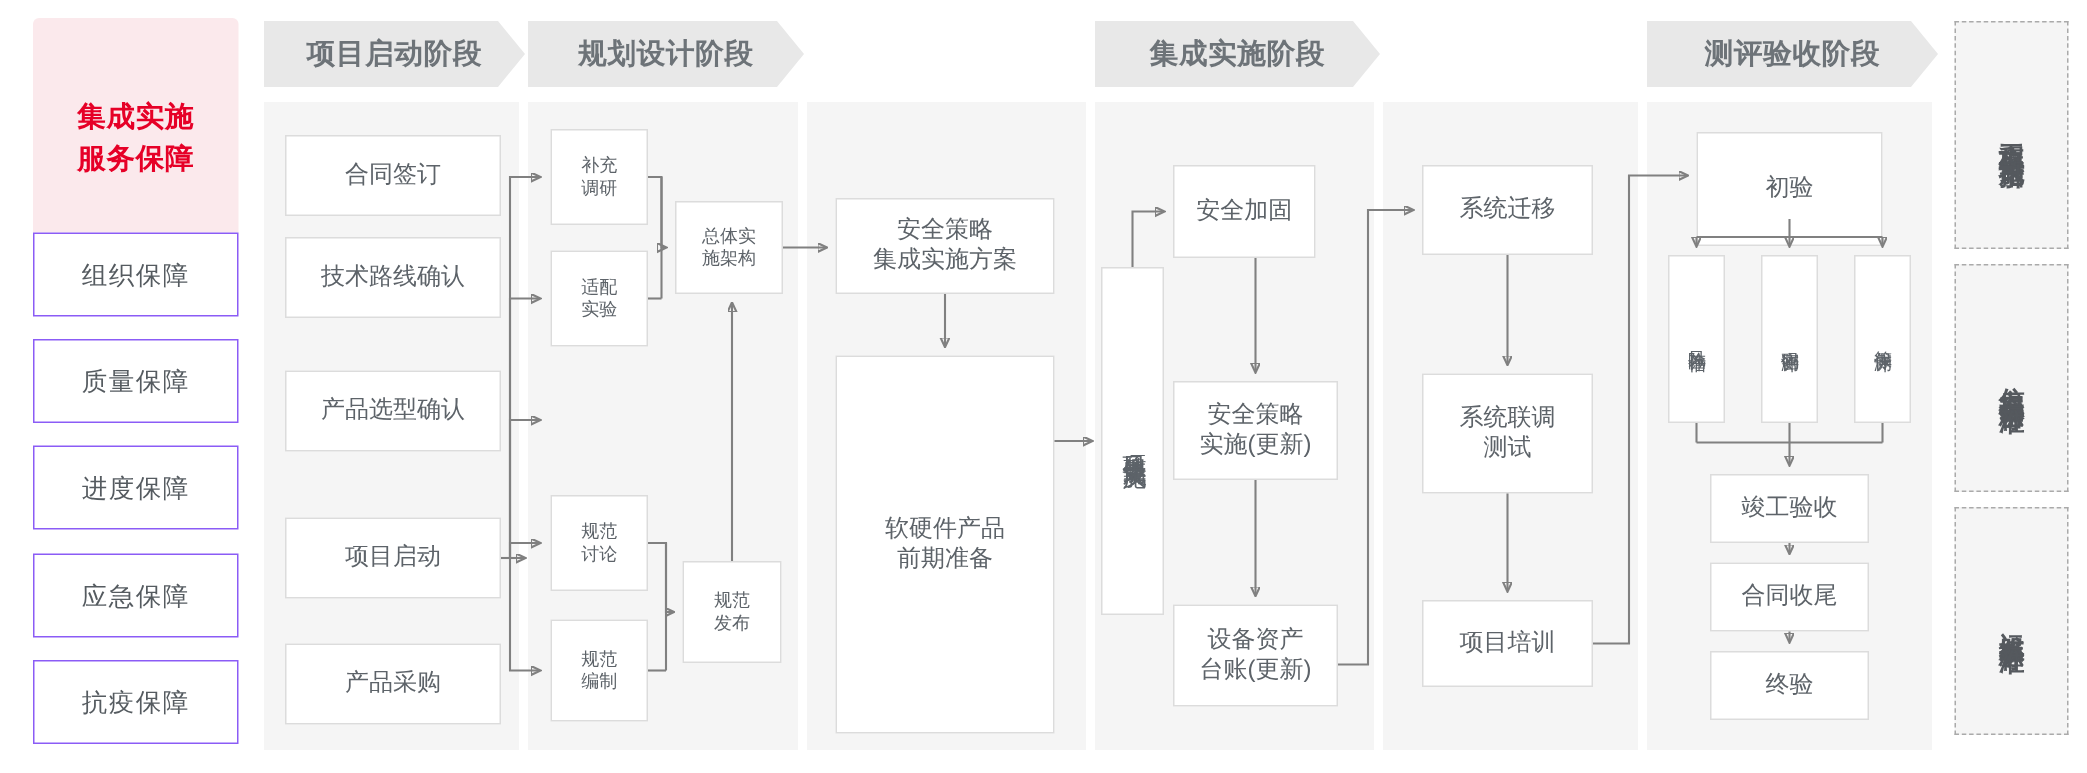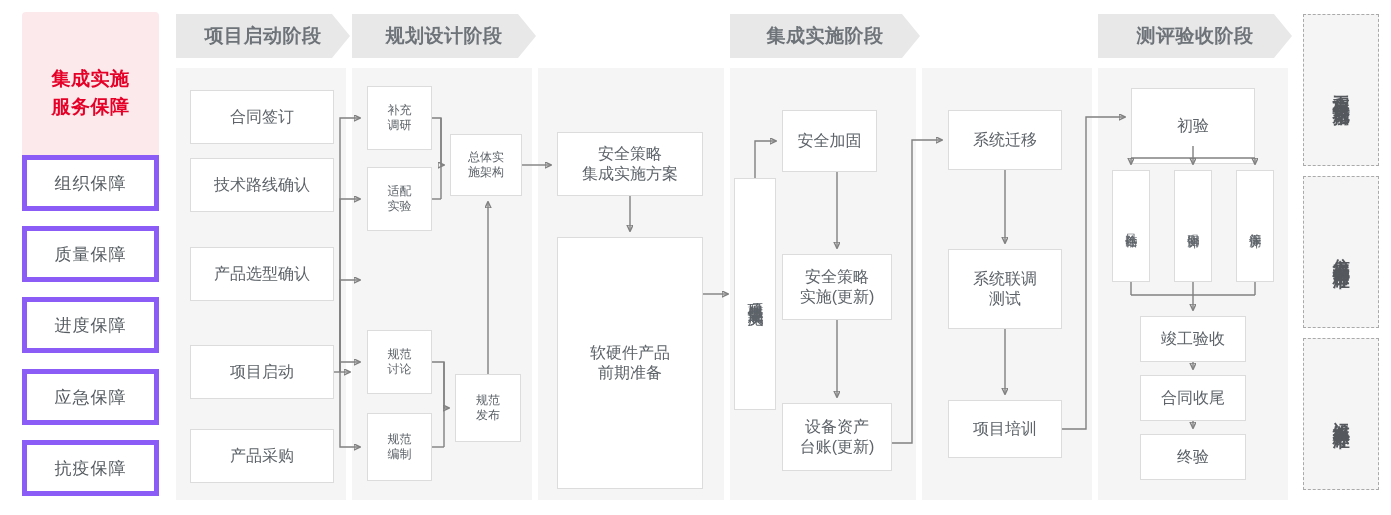--- a/index.html
+++ b/index.html
@@ -18,21 +18,21 @@
   
   .lead-box{
     left:22px;top:12px;width:137px;height:162px;
     background:#fbe9ec;border-radius:4px;
     display:flex;align-items:center;justify-content:center;
     color:#e60027;font-weight:bold;font-size:19px;line-height:1.45;
     text-align:left;letter-spacing:.5px;
   }
   .guar-box{
     left:22px;top:0;width:137px;height:56px;
-    background:#ffffff;border:5px solid #8b5cf6;
+    background:#ffffff;border:1px solid #8b5cf6;
     display:flex;align-items:center;justify-content:center;
     color:#555b60;font-size:17px;letter-spacing:1px;
   }
 
   
   .col-band{
     background:#f5f5f5;top:68px;height:432px;
   }
 
   

